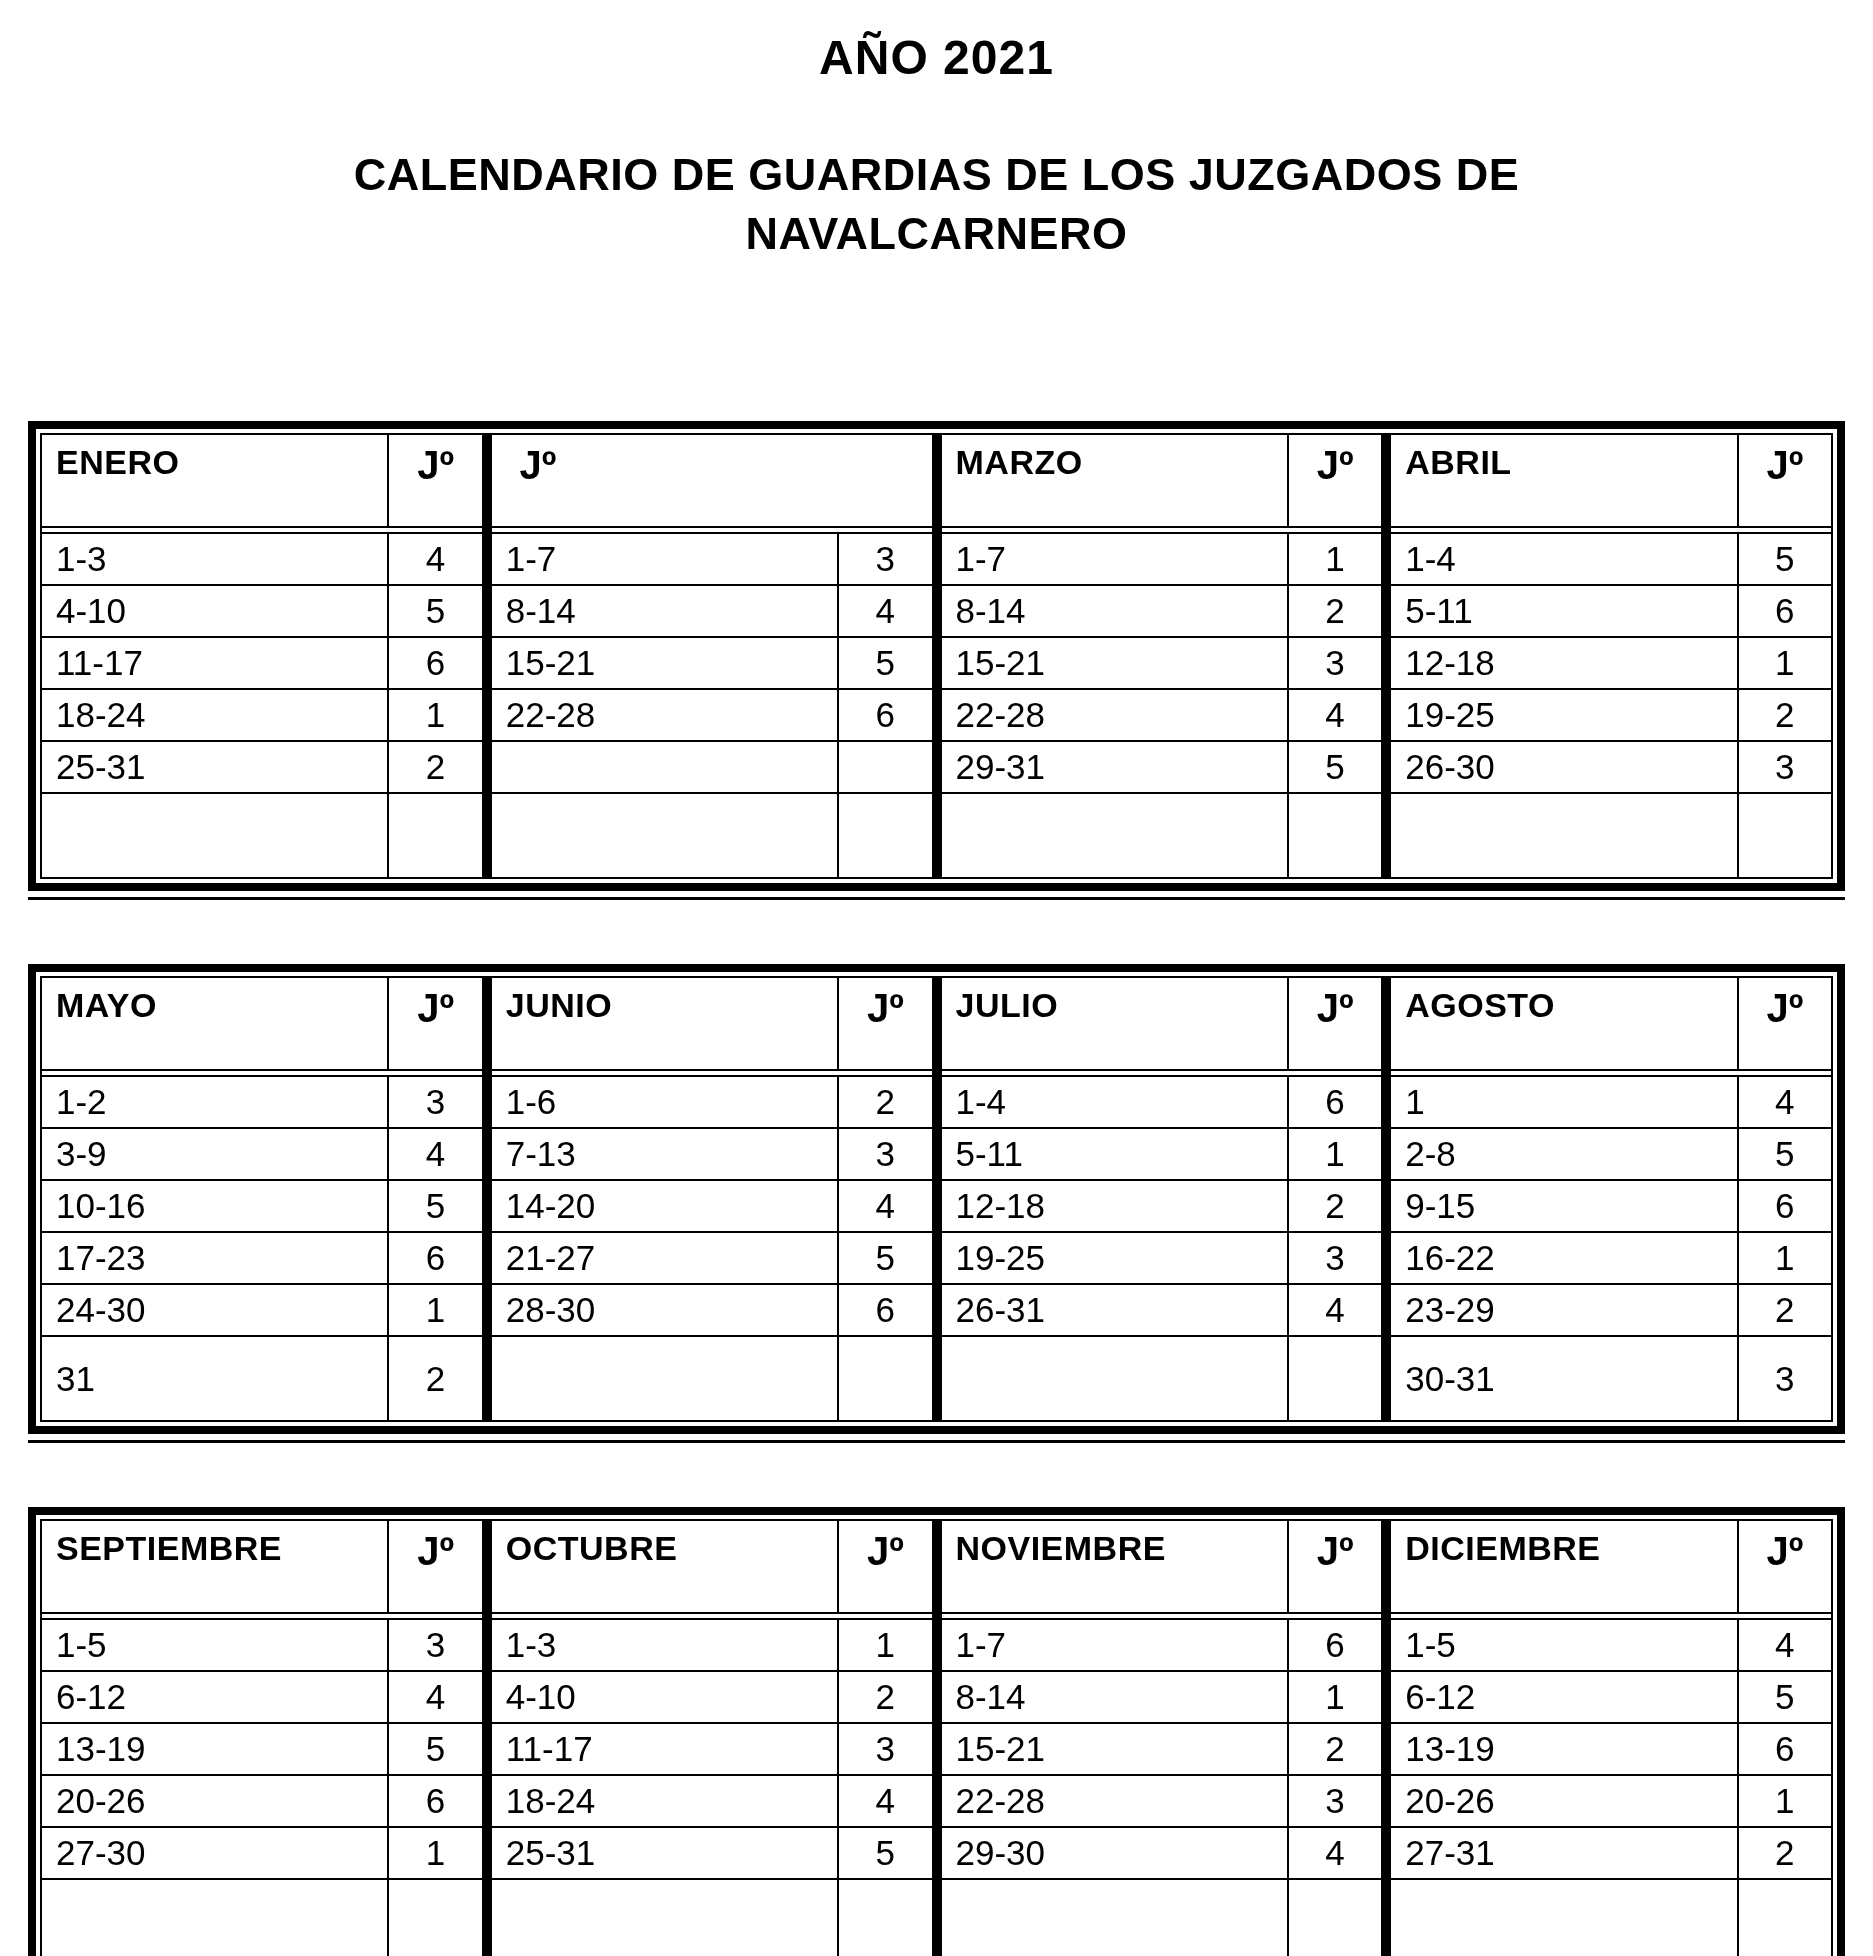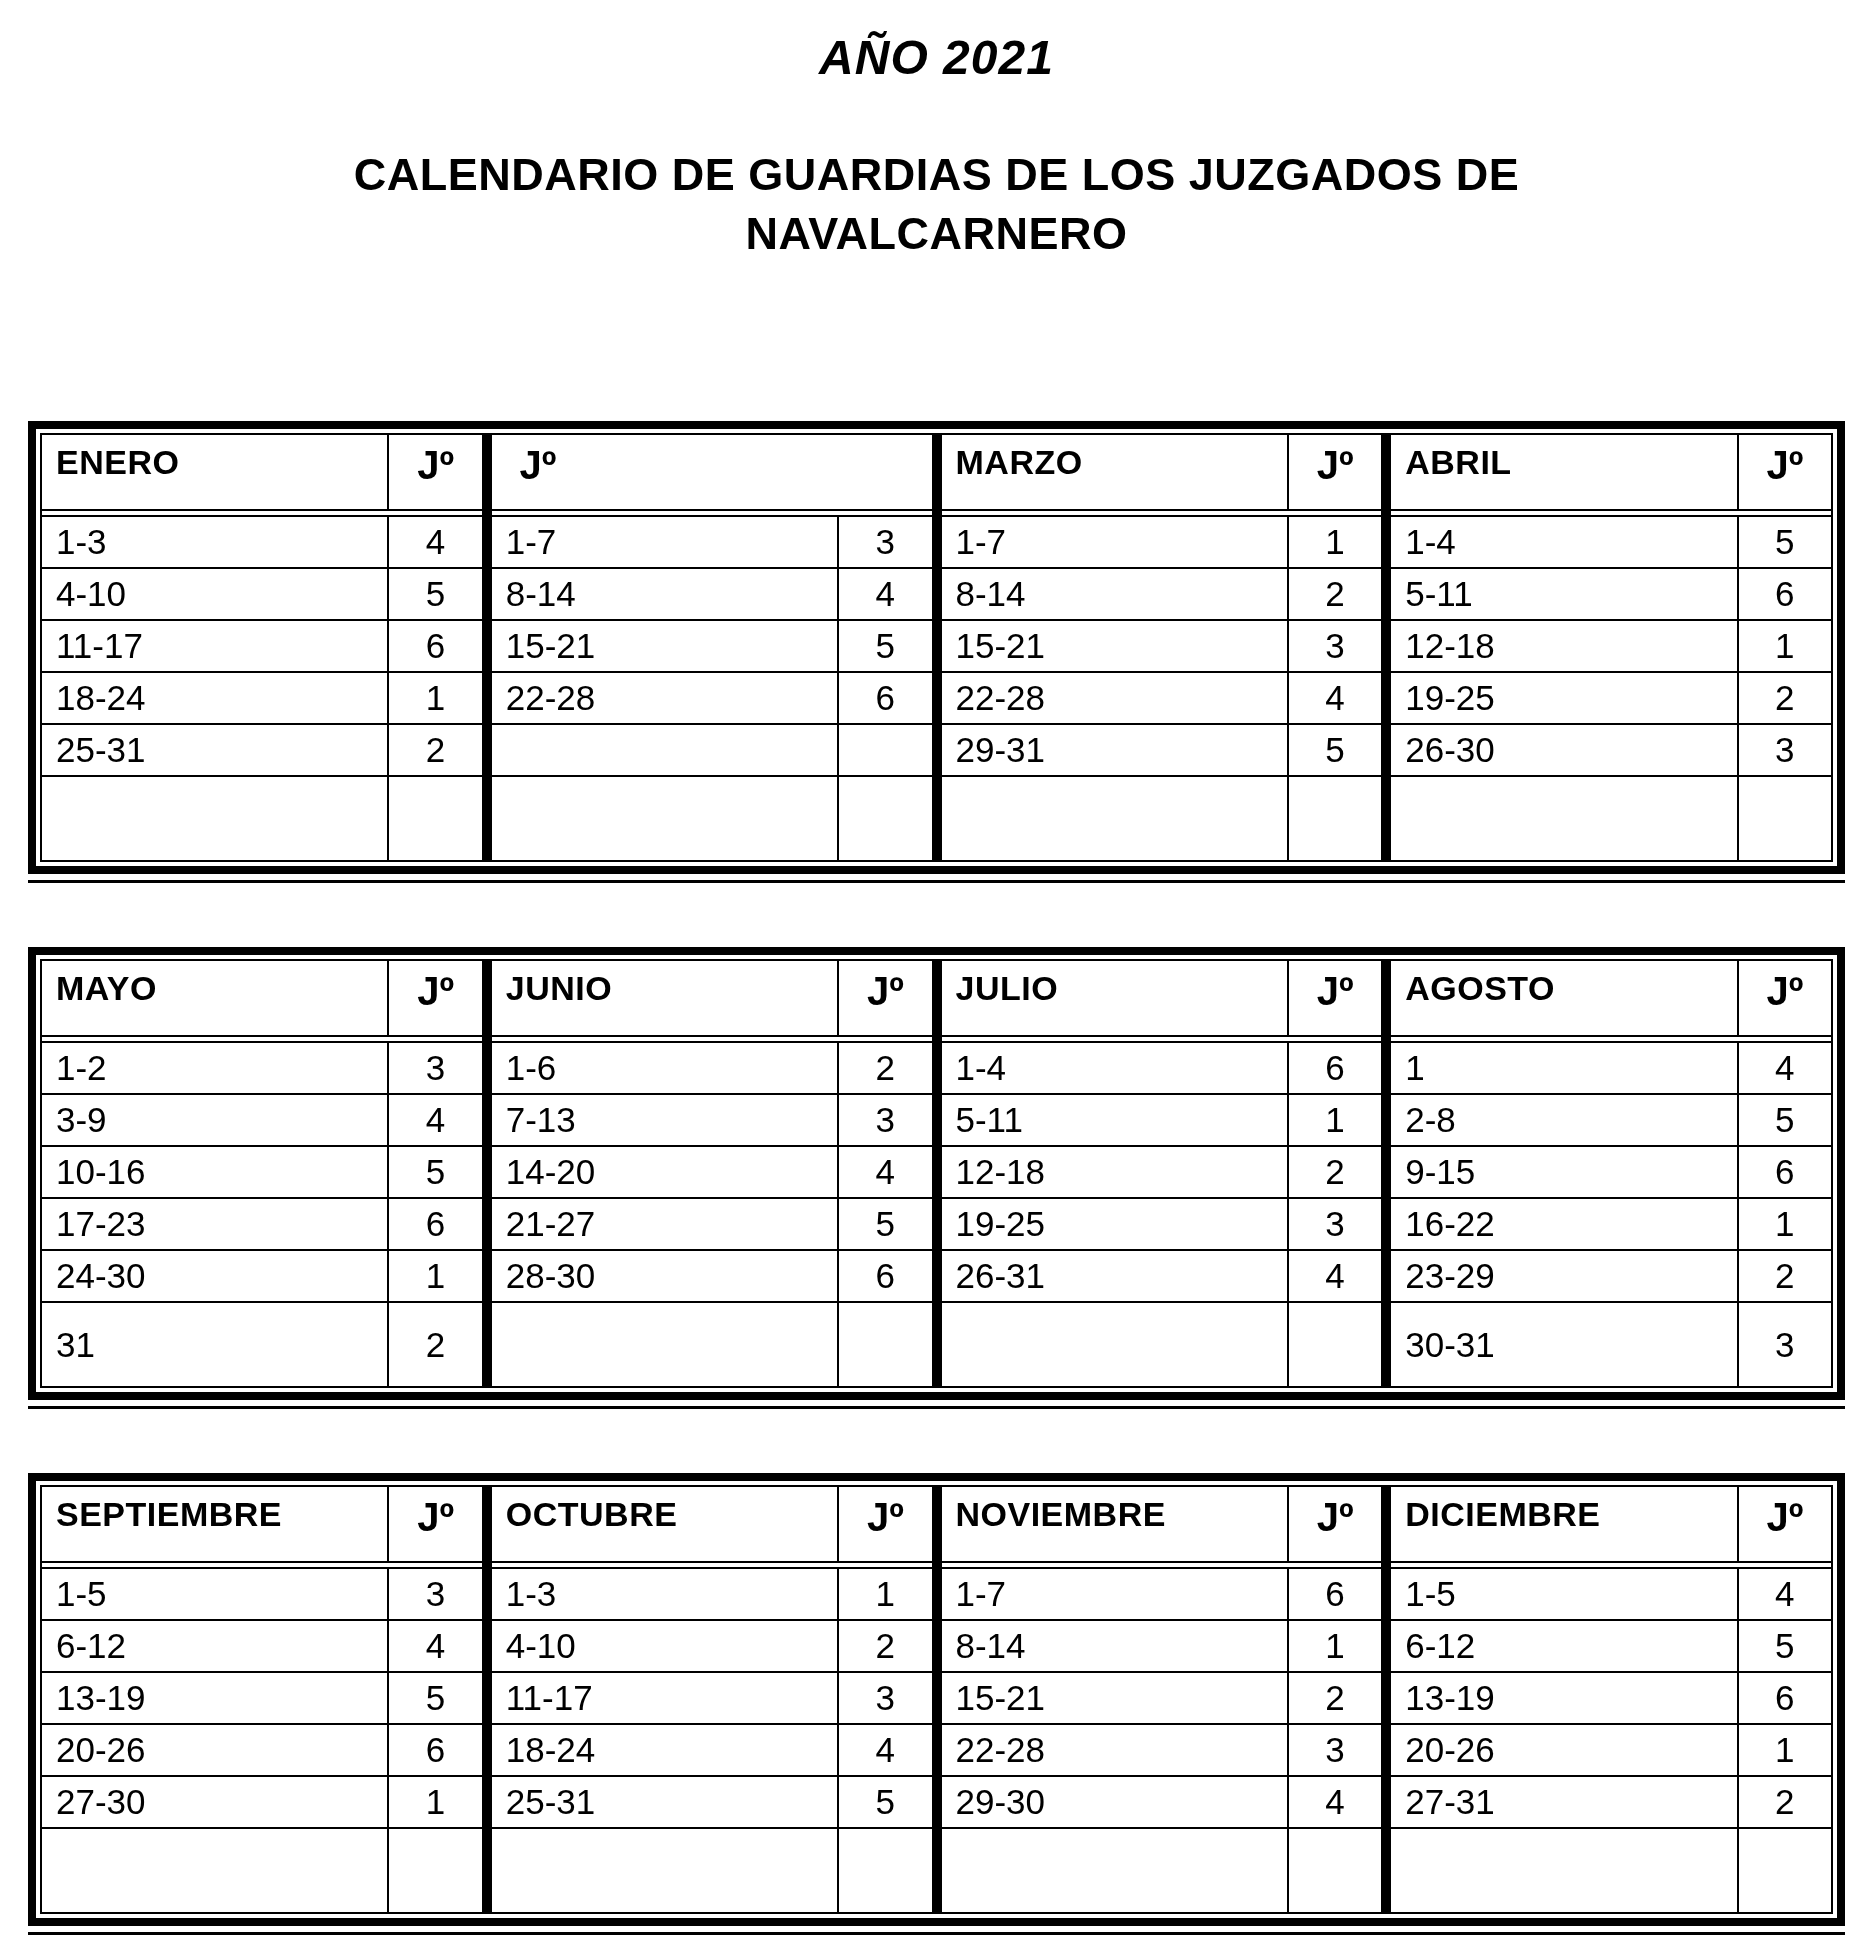--- a/index.html
+++ b/index.html
@@ -9,21 +9,20 @@
     -webkit-font-smoothing: antialiased;
   }
   .page { padding: 16px 28px 0 28px; box-sizing: border-box; }
 
   .title {
     margin: 14px 0 0 0;
     text-align: center;
     font-size: 48px;
     font-weight: 700;
     letter-spacing: 1px;
-    font-style: italic;
   }
   .subtitle {
     margin: 61px auto 17px auto;
     max-width: 1168px;
     text-align: center;
     font-size: 45px;
     font-weight: 700;
     line-height: 1.3;
     letter-spacing: 0.5px;
   }
@@ -45,21 +44,21 @@
     height: 3px;
     background: #000;
   }
   .block-inner { border: 2px solid #000; }
 
   .months-row { display: flex; align-items: stretch; }
   .vbar { flex: 0 0 10px; background: #000; }
 
   .month-table { flex: 1 1 0; display: flex; flex-direction: column; min-width: 0; }
 
-  .mt-header { display: flex; height: 74px; }
+  .mt-header { display: flex; height: 91px; }
   .mname {
     flex: 1;
     border-right: 2px solid #000;
     padding: 8px 0 0 14px;
     font-size: 34px;
     font-weight: 700;
     letter-spacing: 0.5px;
   }
   .mj {
     width: 21%;

